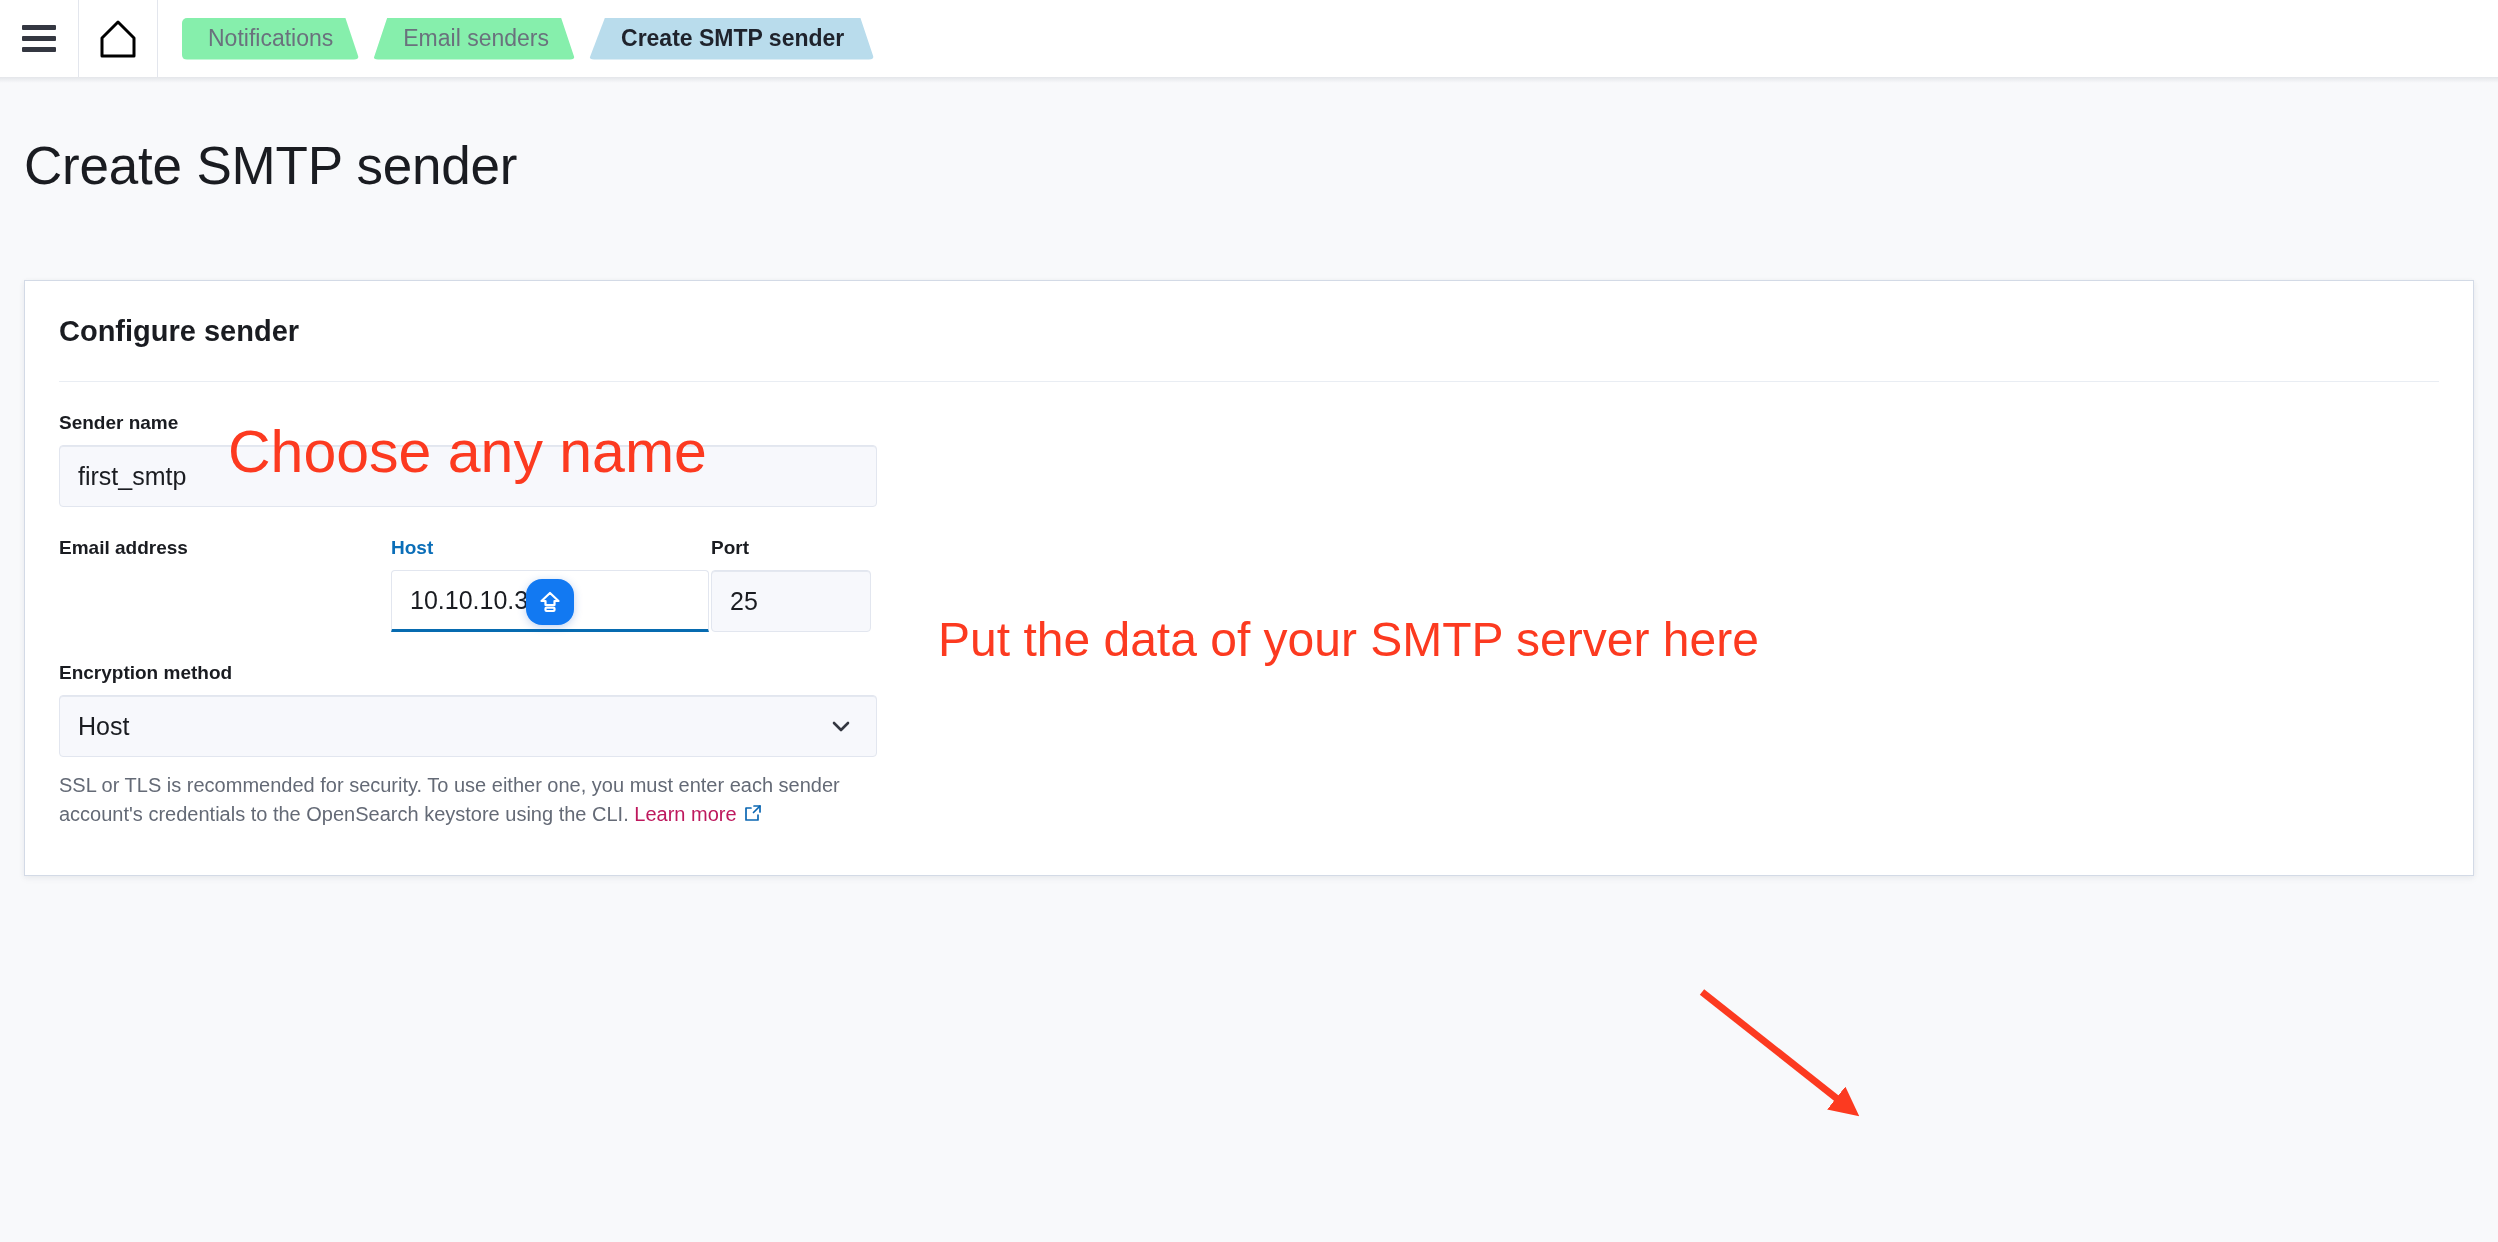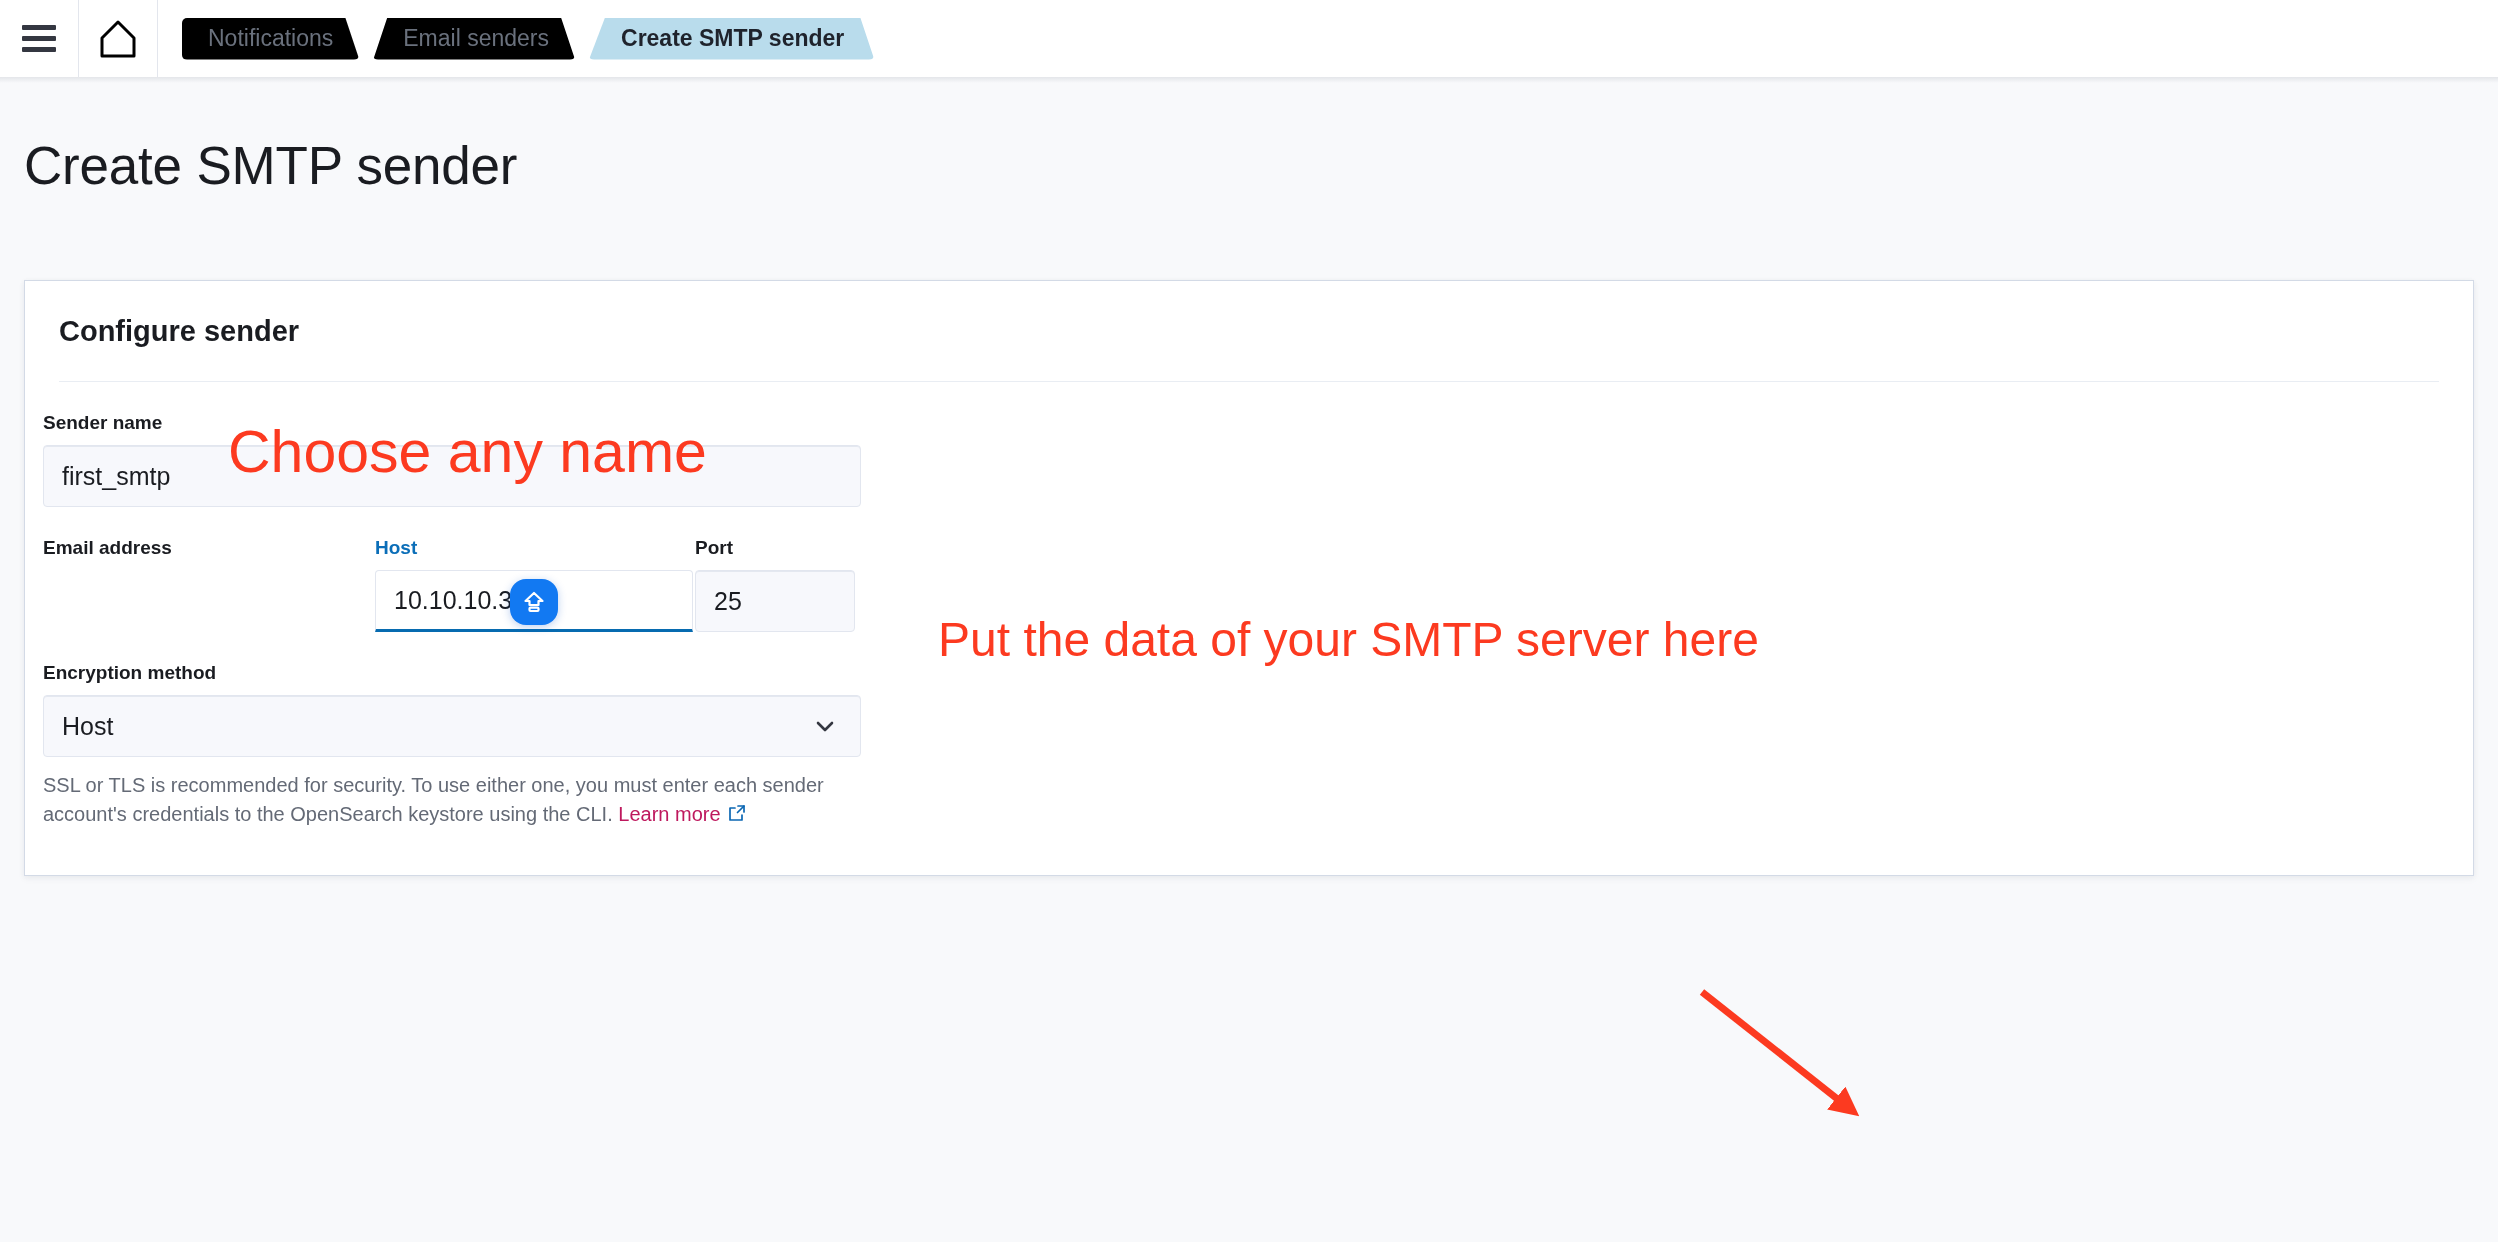--- a/index.html
+++ b/index.html
@@ -71,21 +71,21 @@
   }
 
   .crumb {
     position: relative;
     height: 42px;
     display: flex;
     align-items: center;
     padding: 0 26px 0 26px;
     font-size: 23px;
     color: #6a717d;
-    background: #000000;
+    background: #86efac;
     margin-right: 14px;
     border-radius: 5px;
     clip-path: polygon(0 0, calc(100% - 14px) 0, 100% 100%, 0 100%);
   }
   .crumb:first-child {
     clip-path: polygon(0 0, calc(100% - 14px) 0, 100% 100%, 0 100%);
   }
   .crumb.mid {
     clip-path: polygon(14px 0, calc(100% - 14px) 0, 100% 100%, 0 100%);
     padding-left: 30px;
@@ -131,21 +131,21 @@
     font-size: 29px;
     font-weight: bold;
     color: #1a1c21;
   }
   .panel-rule {
     height: 1px;
     background: #e9edf3;
     margin: 33px 34px 0 34px;
   }
 
-  .panel-body { padding: 0 18px; }
+  .panel-body { padding: 0 34px; }
 
   .field-label {
     font-size: 19px;
     font-weight: bold;
     color: #1a1c21;
     margin-bottom: 11px;
     display: inline-block;
   }
   .field-label.focused { color: #0b6eb8; }
 

